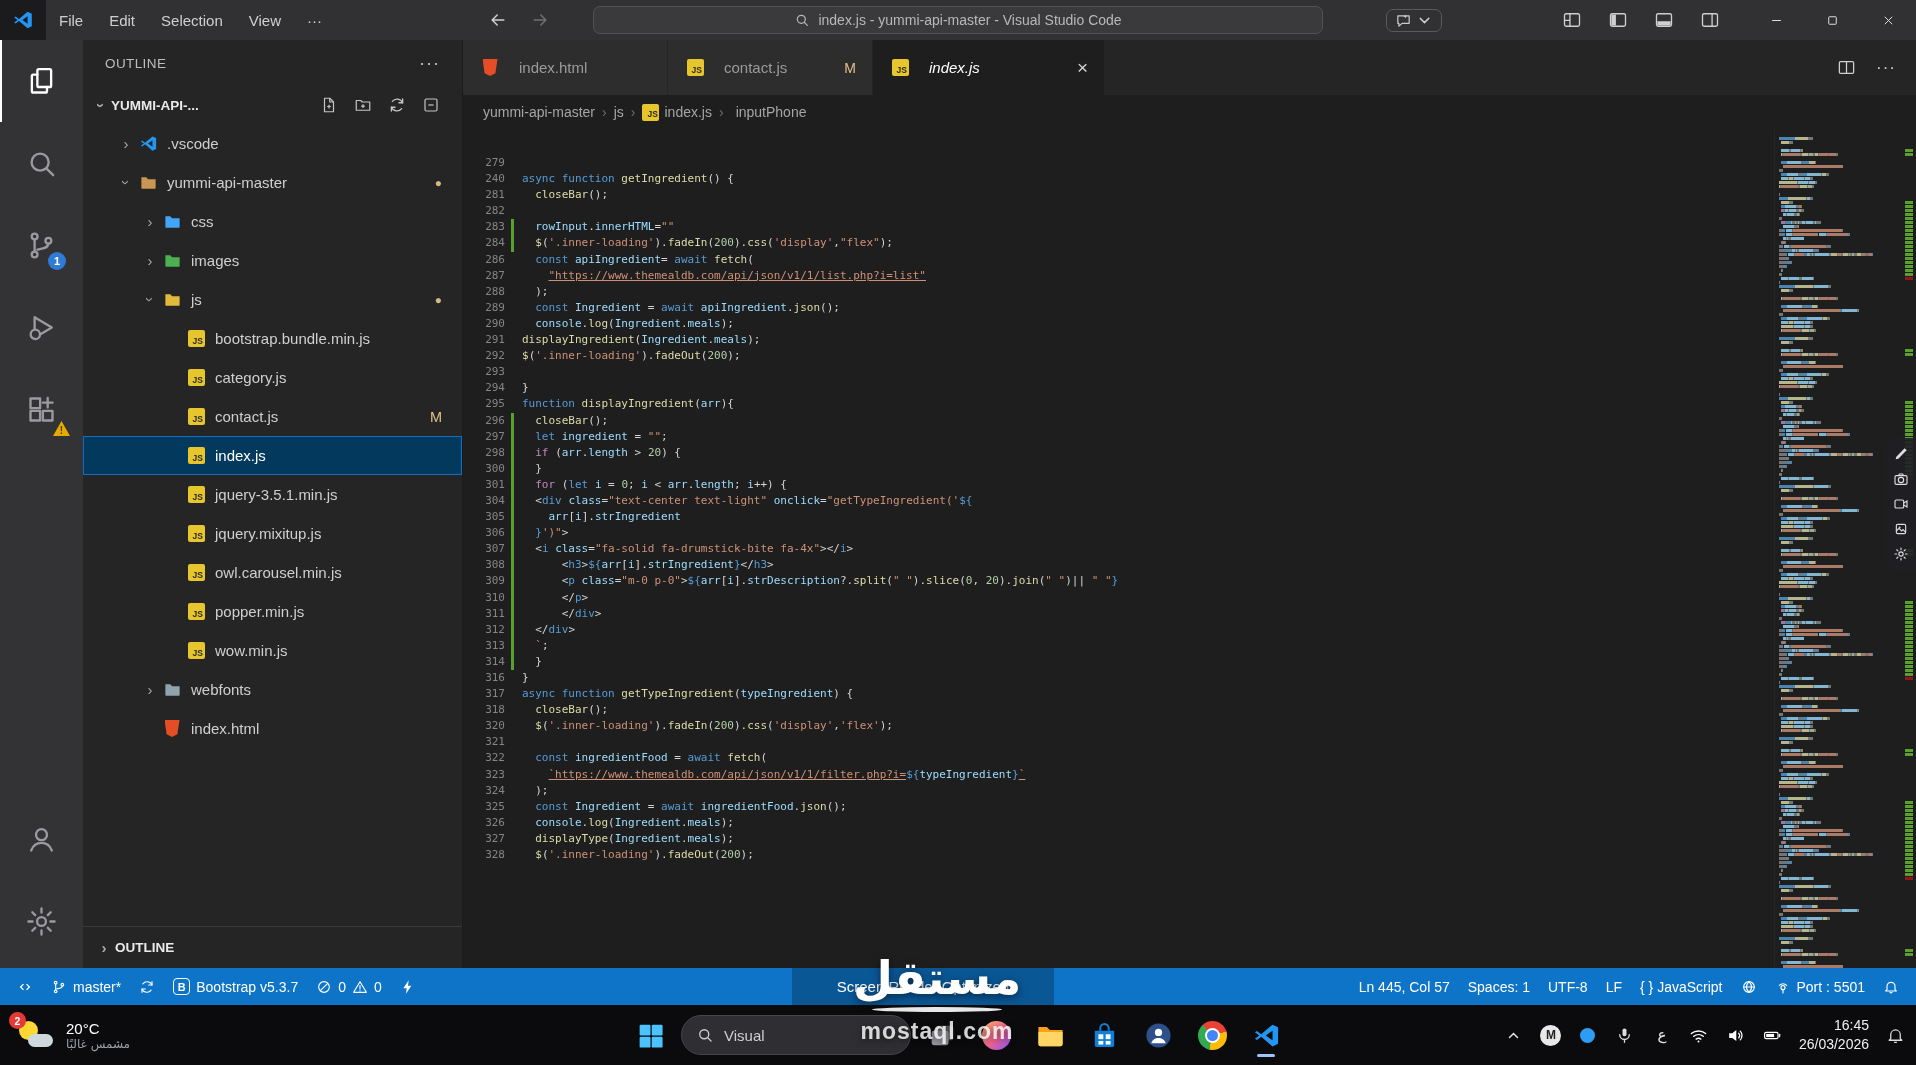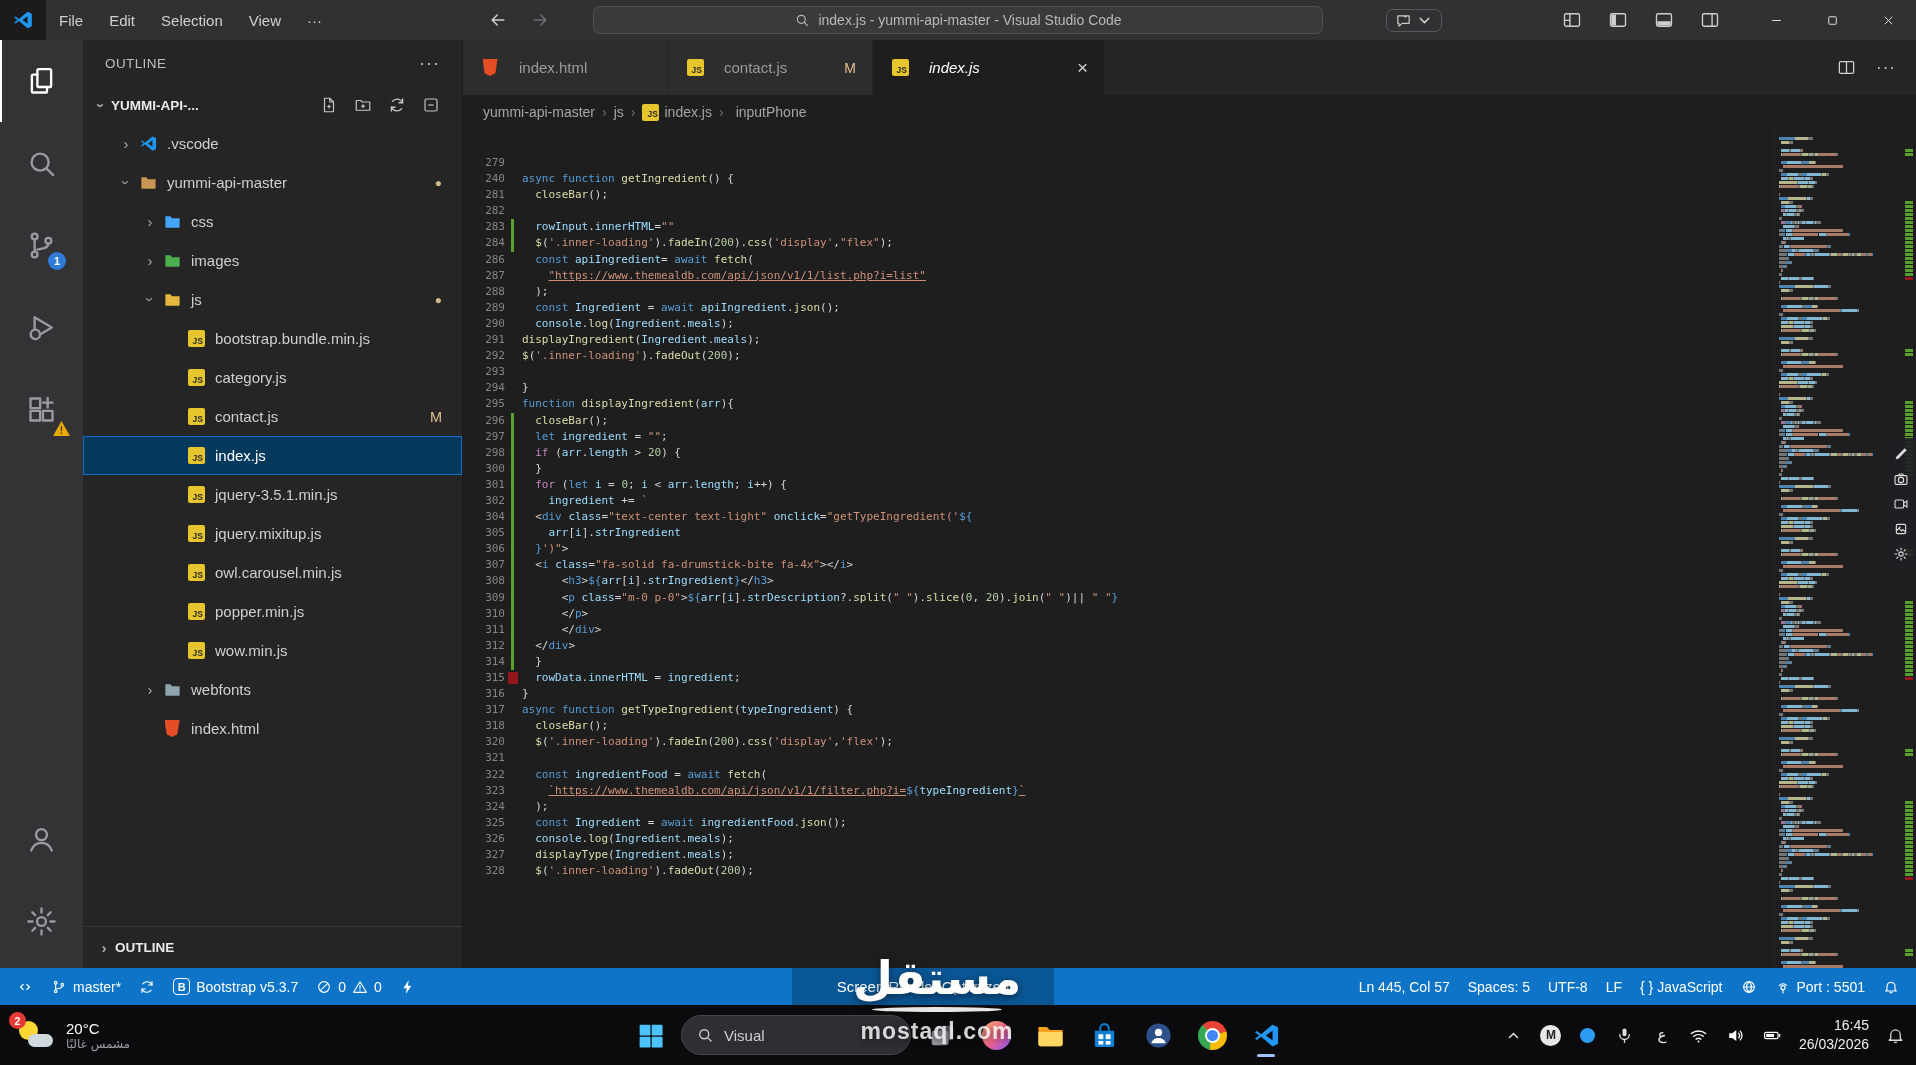--- a/index.html
+++ b/index.html
@@ -548,32 +548,31 @@
             <div class="cl"><span class="ln">291</span><span class="gut"></span><span class="ct"><span class="tk-fn">displayIngredient</span><span class="tk-pn">(</span><span class="tk-var">Ingredient</span><span class="tk-pn">.</span><span class="tk-var">meals</span><span class="tk-pn">);</span></span></div>
             <div class="cl"><span class="ln">292</span><span class="gut"></span><span class="ct"><span class="tk-fn">$</span><span class="tk-pn">(</span><span class="tk-str">'.inner-loading'</span><span class="tk-pn">).</span><span class="tk-fn">fadeOut</span><span class="tk-pn">(</span><span class="tk-num">200</span><span class="tk-pn">);</span></span></div>
             <div class="cl"><span class="ln">293</span><span class="gut"></span><span class="ct"></span></div>
             <div class="cl"><span class="ln">294</span><span class="gut"></span><span class="ct"><span class="tk-pn">}</span></span></div>
             <div class="cl"><span class="ln">295</span><span class="gut"></span><span class="ct"><span class="tk-kw">function </span><span class="tk-fn">displayIngredient</span><span class="tk-pn">(</span><span class="tk-var">arr</span><span class="tk-pn">){</span></span></div>
             <div class="cl"><span class="ln">296</span><span class="gut a"></span><span class="ct"><span class="tk-pn">  </span><span class="tk-fn">closeBar</span><span class="tk-pn">();</span></span></div>
             <div class="cl"><span class="ln">297</span><span class="gut a"></span><span class="ct"><span class="tk-pn">  </span><span class="tk-kw">let </span><span class="tk-var">ingredient</span><span class="tk-pn"> = </span><span class="tk-str">""</span><span class="tk-pn">;</span></span></div>
             <div class="cl"><span class="ln">298</span><span class="gut a"></span><span class="ct"><span class="tk-pn">  </span><span class="tk-ctrl">if </span><span class="tk-pn">(</span><span class="tk-var">arr</span><span class="tk-pn">.</span><span class="tk-var">length</span><span class="tk-pn"> &gt; </span><span class="tk-num">20</span><span class="tk-pn">) {</span></span></div>
             <div class="cl"><span class="ln">300</span><span class="gut a"></span><span class="ct"><span class="tk-pn">  }</span></span></div>
             <div class="cl"><span class="ln">301</span><span class="gut a"></span><span class="ct"><span class="tk-pn">  </span><span class="tk-ctrl">for </span><span class="tk-pn">(</span><span class="tk-kw">let </span><span class="tk-var">i</span><span class="tk-pn"> = </span><span class="tk-num">0</span><span class="tk-pn">; </span><span class="tk-var">i</span><span class="tk-pn"> &lt; </span><span class="tk-var">arr</span><span class="tk-pn">.</span><span class="tk-var">length</span><span class="tk-pn">; </span><span class="tk-var">i</span><span class="tk-pn">++) {</span></span></div>
-            <div class="cl"><span class="ln">302</span><span class="gut a"></span><span class="ct"><span class="tk-pn">    </span><span class="tk-var">ingredient</span><span class="tk-pn"> += </span><span class="tk-str">`</span></span></div>
             <div class="cl"><span class="ln">304</span><span class="gut a"></span><span class="ct"><span class="tk-pn">  &lt;</span><span class="tk-tag">div</span><span class="tk-pn"> </span><span class="tk-attr">class</span><span class="tk-pn">=</span><span class="tk-str">"text-center text-light"</span><span class="tk-pn"> </span><span class="tk-attr">onclick</span><span class="tk-pn">=</span><span class="tk-str">"getTypeIngredient('</span><span class="tk-itp">${</span></span></div>
             <div class="cl"><span class="ln">305</span><span class="gut a"></span><span class="ct"><span class="tk-pn">    </span><span class="tk-var">arr</span><span class="tk-pn">[</span><span class="tk-var">i</span><span class="tk-pn">].</span><span class="tk-var">strIngredient</span></span></div>
             <div class="cl"><span class="ln">306</span><span class="gut a"></span><span class="ct"><span class="tk-pn">  </span><span class="tk-itp">}</span><span class="tk-str">')"</span><span class="tk-pn">&gt;</span></span></div>
             <div class="cl"><span class="ln">307</span><span class="gut a"></span><span class="ct"><span class="tk-pn">  &lt;</span><span class="tk-tag">i</span><span class="tk-pn"> </span><span class="tk-attr">class</span><span class="tk-pn">=</span><span class="tk-str">"fa-solid fa-drumstick-bite fa-4x"</span><span class="tk-pn">&gt;&lt;/</span><span class="tk-tag">i</span><span class="tk-pn">&gt;</span></span></div>
             <div class="cl"><span class="ln">308</span><span class="gut a"></span><span class="ct"><span class="tk-pn">      &lt;</span><span class="tk-tag">h3</span><span class="tk-pn">&gt;</span><span class="tk-itp">${</span><span class="tk-var">arr</span><span class="tk-pn">[</span><span class="tk-var">i</span><span class="tk-pn">].</span><span class="tk-var">strIngredient</span><span class="tk-itp">}</span><span class="tk-pn">&lt;/</span><span class="tk-tag">h3</span><span class="tk-pn">&gt;</span></span></div>
             <div class="cl"><span class="ln">309</span><span class="gut a"></span><span class="ct"><span class="tk-pn">      &lt;</span><span class="tk-tag">p</span><span class="tk-pn"> </span><span class="tk-attr">class</span><span class="tk-pn">=</span><span class="tk-str">"m-0 p-0"</span><span class="tk-pn">&gt;</span><span class="tk-itp">${</span><span class="tk-var">arr</span><span class="tk-pn">[</span><span class="tk-var">i</span><span class="tk-pn">].</span><span class="tk-var">strDescription</span><span class="tk-pn">?.</span><span class="tk-fn">split</span><span class="tk-pn">(</span><span class="tk-str">" "</span><span class="tk-pn">).</span><span class="tk-fn">slice</span><span class="tk-pn">(</span><span class="tk-num">0</span><span class="tk-pn">, </span><span class="tk-num">20</span><span class="tk-pn">).</span><span class="tk-fn">join</span><span class="tk-pn">(</span><span class="tk-str">" "</span><span class="tk-pn">)|| </span><span class="tk-str">" "</span><span class="tk-itp">}</span></span></div>
             <div class="cl"><span class="ln">310</span><span class="gut a"></span><span class="ct"><span class="tk-pn">      &lt;/</span><span class="tk-tag">p</span><span class="tk-pn">&gt;</span></span></div>
             <div class="cl"><span class="ln">311</span><span class="gut a"></span><span class="ct"><span class="tk-pn">      &lt;/</span><span class="tk-tag">div</span><span class="tk-pn">&gt;</span></span></div>
             <div class="cl"><span class="ln">312</span><span class="gut a"></span><span class="ct"><span class="tk-pn">  &lt;/</span><span class="tk-tag">div</span><span class="tk-pn">&gt;</span></span></div>
+            <div class="cl"><span class="ln">313</span><span class="gut a"></span><span class="ct"><span class="tk-pn">  </span><span class="tk-str">`</span><span class="tk-pn">;</span></span></div>
             <div class="cl"><span class="ln">314</span><span class="gut a"></span><span class="ct"><span class="tk-pn">  }</span></span></div>
-            <div class="cl"><span class="ln">315</span><span class="gut r"></span><span class="ct"><span class="tk-pn">  </span><span class="tk-var">rowData</span><span class="tk-pn">.</span><span class="tk-var">innerHTML</span><span class="tk-pn"> = </span><span class="tk-var">ingredient</span><span class="tk-pn">;</span></span></div>
             <div class="cl"><span class="ln">316</span><span class="gut"></span><span class="ct"><span class="tk-pn">}</span></span></div>
             <div class="cl"><span class="ln">317</span><span class="gut"></span><span class="ct"><span class="tk-kw">async </span><span class="tk-kw">function </span><span class="tk-fn">getTypeIngredient</span><span class="tk-pn">(</span><span class="tk-var">typeIngredient</span><span class="tk-pn">) {</span></span></div>
             <div class="cl"><span class="ln">318</span><span class="gut"></span><span class="ct"><span class="tk-pn">  </span><span class="tk-fn">closeBar</span><span class="tk-pn">();</span></span></div>
             <div class="cl"><span class="ln">320</span><span class="gut"></span><span class="ct"><span class="tk-pn">  </span><span class="tk-fn">$</span><span class="tk-pn">(</span><span class="tk-str">'.inner-loading'</span><span class="tk-pn">).</span><span class="tk-fn">fadeIn</span><span class="tk-pn">(</span><span class="tk-num">200</span><span class="tk-pn">).</span><span class="tk-fn">css</span><span class="tk-pn">(</span><span class="tk-str">'display'</span><span class="tk-pn">,</span><span class="tk-str">'flex'</span><span class="tk-pn">);</span></span></div>
             <div class="cl"><span class="ln">321</span><span class="gut"></span><span class="ct"></span></div>
             <div class="cl"><span class="ln">322</span><span class="gut"></span><span class="ct"><span class="tk-pn">  </span><span class="tk-kw">const </span><span class="tk-var">ingredientFood</span><span class="tk-pn"> = </span><span class="tk-kw">await </span><span class="tk-fn">fetch</span><span class="tk-pn">(</span></span></div>
             <div class="cl"><span class="ln">323</span><span class="gut"></span><span class="ct"><span class="tk-pn">    </span><span class="tk-strl">`https://www.themealdb.com/api/json/v1/1/filter.php?i=</span><span class="tk-itp">${</span><span class="tk-var">typeIngredient</span><span class="tk-itp">}</span><span class="tk-strl">`</span></span></div>
             <div class="cl"><span class="ln">324</span><span class="gut"></span><span class="ct"><span class="tk-pn">  );</span></span></div>
             <div class="cl"><span class="ln">325</span><span class="gut"></span><span class="ct"><span class="tk-pn">  </span><span class="tk-kw">const </span><span class="tk-var">Ingredient</span><span class="tk-pn"> = </span><span class="tk-kw">await </span><span class="tk-var">ingredientFood</span><span class="tk-pn">.</span><span class="tk-fn">json</span><span class="tk-pn">();</span></span></div>
             <div class="cl"><span class="ln">326</span><span class="gut"></span><span class="ct"><span class="tk-pn">  </span><span class="tk-var">console</span><span class="tk-pn">.</span><span class="tk-fn">log</span><span class="tk-pn">(</span><span class="tk-var">Ingredient</span><span class="tk-pn">.</span><span class="tk-var">meals</span><span class="tk-pn">);</span></span></div>
@@ -2345,21 +2344,21 @@
         </span>
       </div>
     <div class="sb-center">
       <span>Screen Reader Optimized</span>
     </div>
     <div class="sb-right" id="sb-right">
         <span class="sb-it">
           <span>Ln 445, Col 57</span>
         </span>
         <span class="sb-it">
-          <span>Spaces: 5</span>
+          <span>Spaces: 1</span>
         </span>
         <span class="sb-it">
           <span>UTF-8</span>
         </span>
         <span class="sb-it">
           <span>LF</span>
         </span>
         <span class="sb-it">
           <span>{ } JavaScript</span>
         </span>

